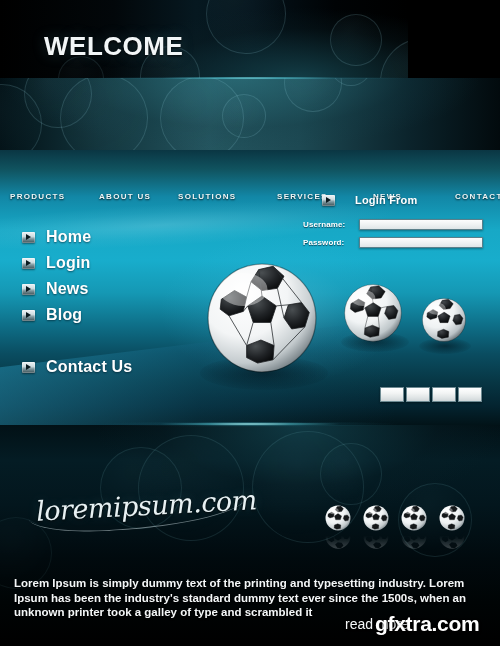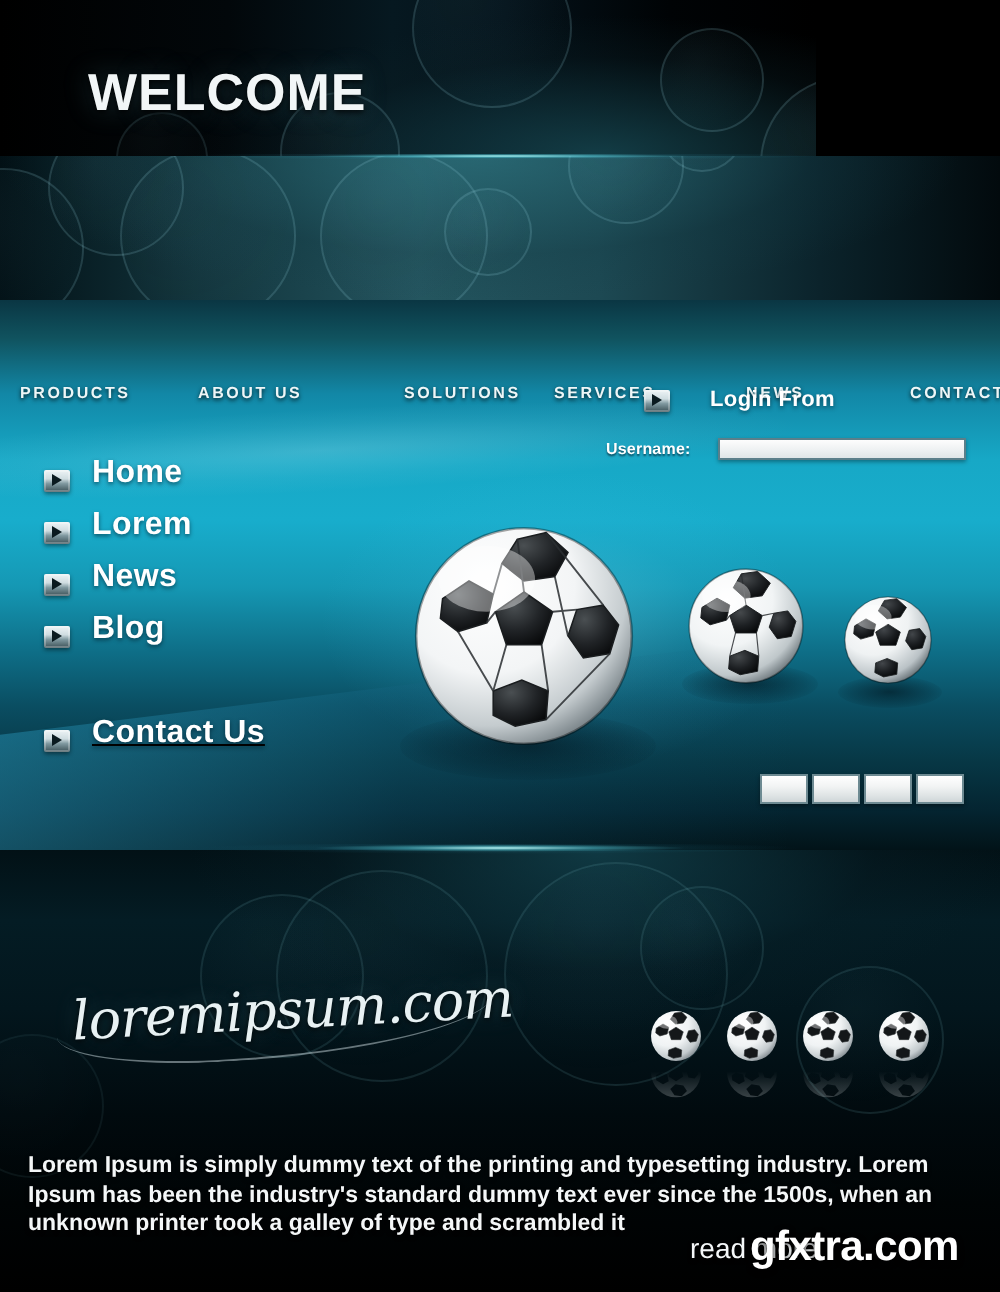--- a/index.html
+++ b/index.html
@@ -97,21 +97,21 @@
   }
   .panel-bottom-glow{
     position:absolute;left:0;top:422px;width:500px;height:5px;
     background:radial-gradient(ellipse 150px 3px at 250px 2px, rgba(190,255,255,.95) 0%, rgba(90,215,230,.5) 32%, rgba(30,110,130,.14) 62%, rgba(0,0,0,0) 100%);
     z-index:9;pointer-events:none;
   }
 
   
   .side-item{
     position:absolute;left:22px;
-    display:flex;align-items:flex-end;gap:11px;
+    display:flex;align-items:center;gap:11px;
     cursor:pointer;
   }
   .arrow-btn{
     width:13px;height:11px;flex:0 0 auto;
     background:linear-gradient(180deg,#eef4f6 0%,#cfdde1 40%,#7f989f 62%,#3b5056 100%);
     border-radius:1px;
     box-shadow:0 1px 2px rgba(0,0,0,.45), inset 0 0 0 1px rgba(255,255,255,.25);
     position:relative;
   }
   .arrow-btn:after{
@@ -260,21 +260,21 @@
     <div class="bubble" style="left:160px;top:-2px;width:82px;height:82px;"></div>
     <div class="bubble" style="left:222px;top:16px;width:42px;height:42px;"></div>
     <div class="bubble" style="left:284px;top:-24px;width:56px;height:56px;"></div>
     <div class="bubble" style="left:330px;top:-34px;width:40px;height:40px;"></div>
   </div>
   <div class="glow-line"></div>
 
   <div class="nav">
     <div class="nav-item" style="left:10px;">PRODUCTS</div>
     <div class="nav-item" style="left:99px;">ABOUT US</div>
-    <div class="nav-item" style="left:202px;">SOLUTIONS</div>
+    <div class="nav-item" style="left:178px;">SOLUTIONS</div>
     <div class="nav-item" style="left:277px;">SERVICES</div>
     <div class="nav-item" style="left:373px;">NEWS</div>
     <div class="nav-item" style="left:455px;">CONTACT</div>
   </div>
 
   <div class="main">
     <div class="main-swoosh"></div>
     <div class="main-glow"></div>
     <div class="main-sheen"></div>
   </div>
@@ -375,42 +375,46 @@
       <circle cx="50" cy="50" r="49" fill="none" stroke="rgba(0,0,0,.35)" stroke-width="1.6"></circle>
     </svg>
   </div>
 
   <div class="side-item" style="top:228px;z-index:6;">
     <span class="arrow-btn"></span>
     <span class="side-label">Home</span>
   </div>
   <div class="side-item" style="top:254px;z-index:6;">
     <span class="arrow-btn"></span>
-    <span class="side-label">Lorem</span>
+    <span class="side-label">Login</span>
   </div>
   <div class="side-item" style="top:280px;z-index:6;">
     <span class="arrow-btn"></span>
     <span class="side-label">News</span>
   </div>
   <div class="side-item" style="top:306px;z-index:6;">
     <span class="arrow-btn"></span>
     <span class="side-label">Blog</span>
   </div>
-  <div class="side-item" style="top:358px;z-index:6;text-decoration:underline;">
+  <div class="side-item" style="top:358px;z-index:6;">
     <span class="arrow-btn"></span>
     <span class="side-label">Contact Us</span>
   </div>
 
   <div class="login-head">
     <span class="arrow-btn"></span>
     <span class="login-title">Login From</span>
   </div>
   <div class="field-row" style="top:219px;">
     <span class="field-label">Username:</span>
     <input class="field-input" type="text" placeholder="" style="">
+  </div>
+  <div class="field-row" style="top:237px;">
+    <span class="field-label">Password:</span>
+    <input class="field-input" type="password" placeholder="" style="">
   </div>
 
   <div class="pager">
     <div class="pager-box"></div>
     <div class="pager-box"></div>
     <div class="pager-box"></div>
     <div class="pager-box"></div>
   </div>
 
   <div class="panel-bottom-glow"></div>

